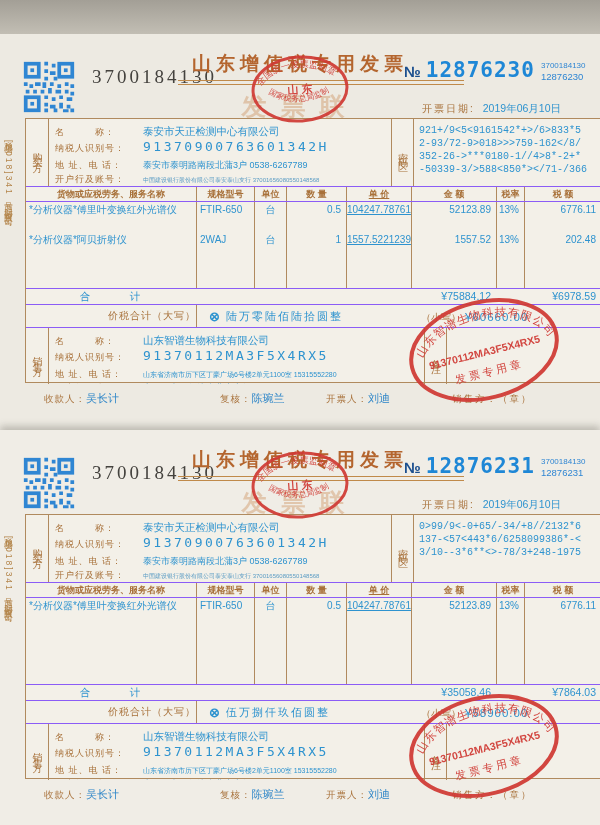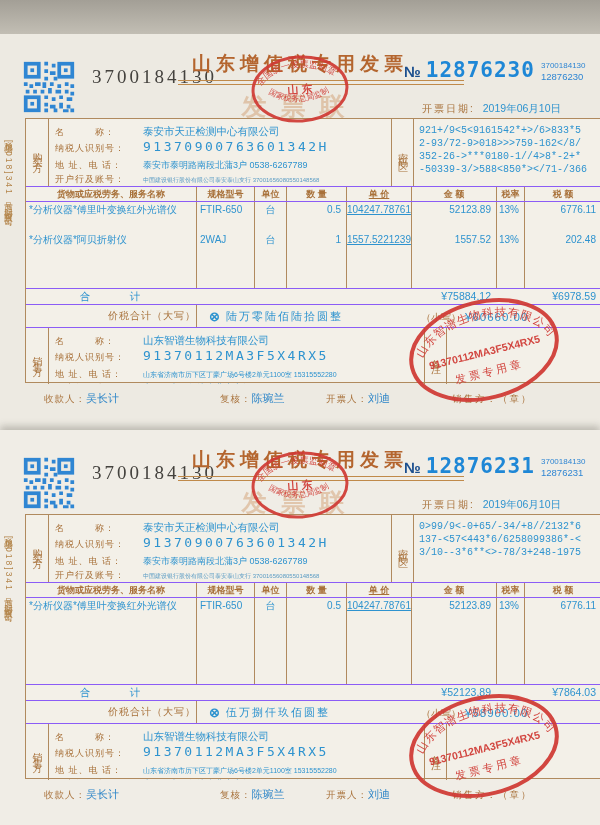--- a/index.html
+++ b/index.html
@@ -361,21 +361,21 @@
             <div class="cell w-tax"></div>
         </div>
       </div>
 
       <div class="sec sec-total">
         <div class="cell w-name total-label">合　　　计</div>
         <div class="cell w-model"></div>
           <div class="cell w-unit"></div>
           <div class="cell w-qty"></div>
           <div class="cell w-price"></div>
-        <div class="cell w-amount ar">¥52123.89</div>
+        <div class="cell w-amount ar">¥35058.46</div>
         <div class="cell w-rate"></div>
         <div class="cell w-tax ar">¥7864.03</div>
       </div>
 
       <div class="sec sec-sum">
         <div class="sum-label">价税合计（大写）</div>
         <div class="sum-words">
           <span class="sum-symbol">⊗</span>
           <span class="sum-words-text">伍万捌仟玖佰圆整</span>
         </div>

